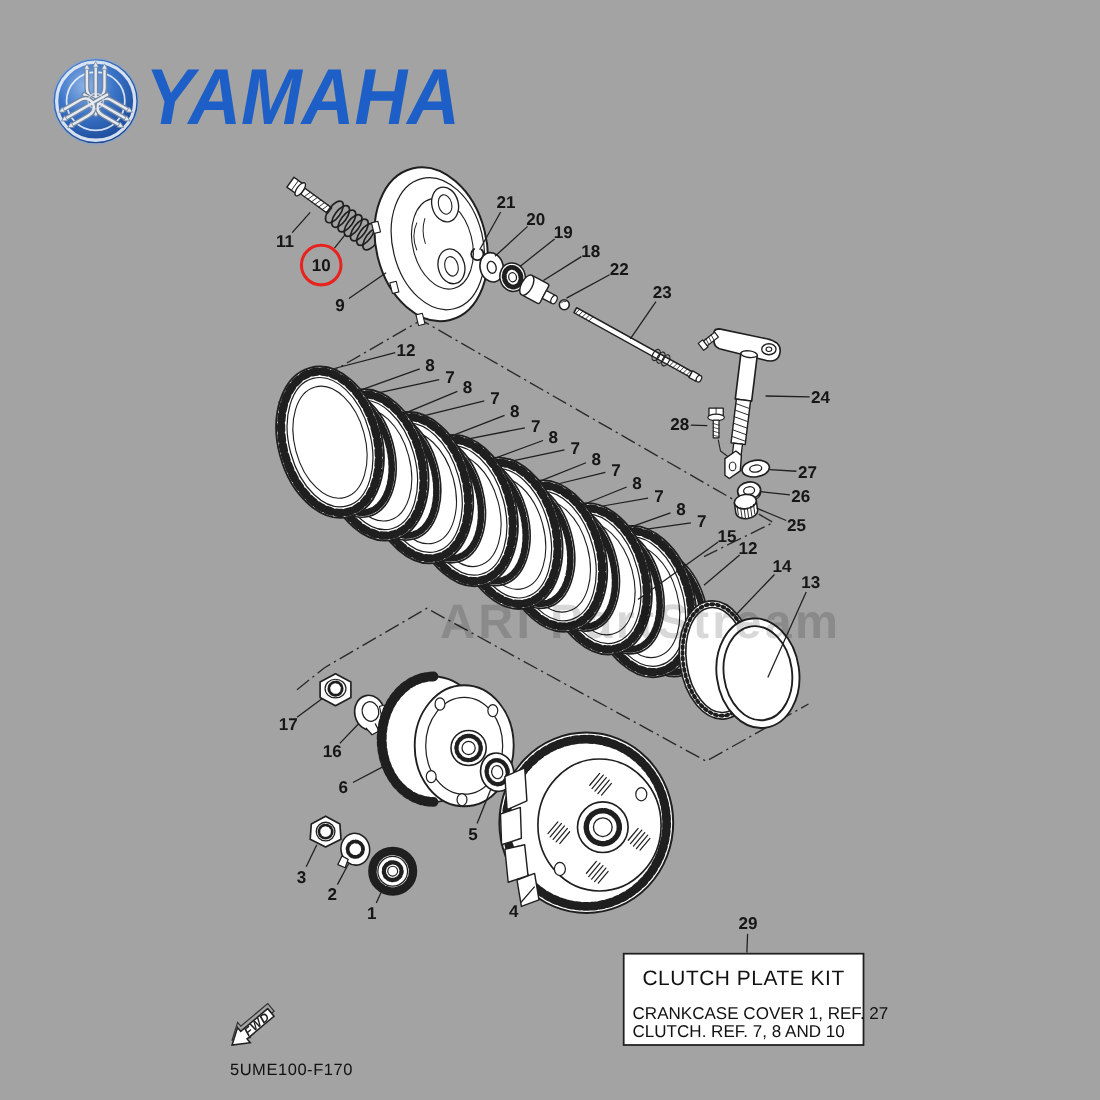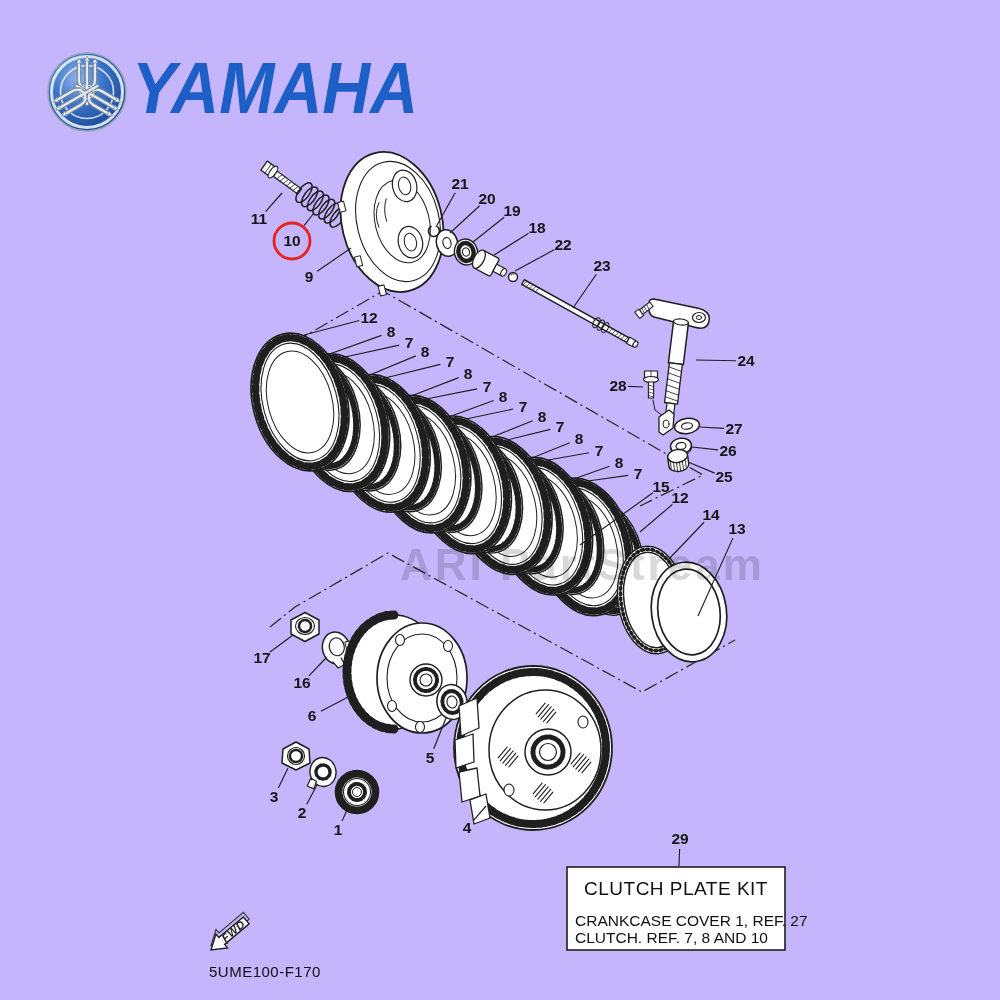--- a/index.html
+++ b/index.html
@@ -1,16 +1,16 @@
 <!DOCTYPE html>
 <html><head>
 <meta charset="utf-8">
 <style>
   html,body{margin:0;padding:0;background:#ffffff;}
-  #page{position:relative;width:1000px;height:1000px;background:#c4b5fd;overflow:hidden;
+  #page{position:relative;width:1000px;height:1000px;background:#a3a3a3;overflow:hidden;
         font-family:"Liberation Sans",sans-serif;}
   svg{position:absolute;left:0;top:0;}
   .co-label{font-family:"Liberation Sans",sans-serif;font-weight:bold;font-size:15.5px;
             fill:#161616;text-anchor:middle;cursor:pointer;}
   .leader{stroke:#1f1f1f;stroke-width:1.15;fill:none;}
   .chain{stroke:#2a2a2a;stroke-width:1.25;fill:none;stroke-dasharray:14 4 2 4;}
   .boxtitle{font-size:19px;fill:#111;text-anchor:middle;letter-spacing:.5px;}
   .boxline{font-size:15.5px;fill:#111;}
   .code{font-size:15px;fill:#111;letter-spacing:.5px;}
   .wm{font-size:44px;font-weight:bold;fill:#a9a9a9;opacity:.45;letter-spacing:3px;

